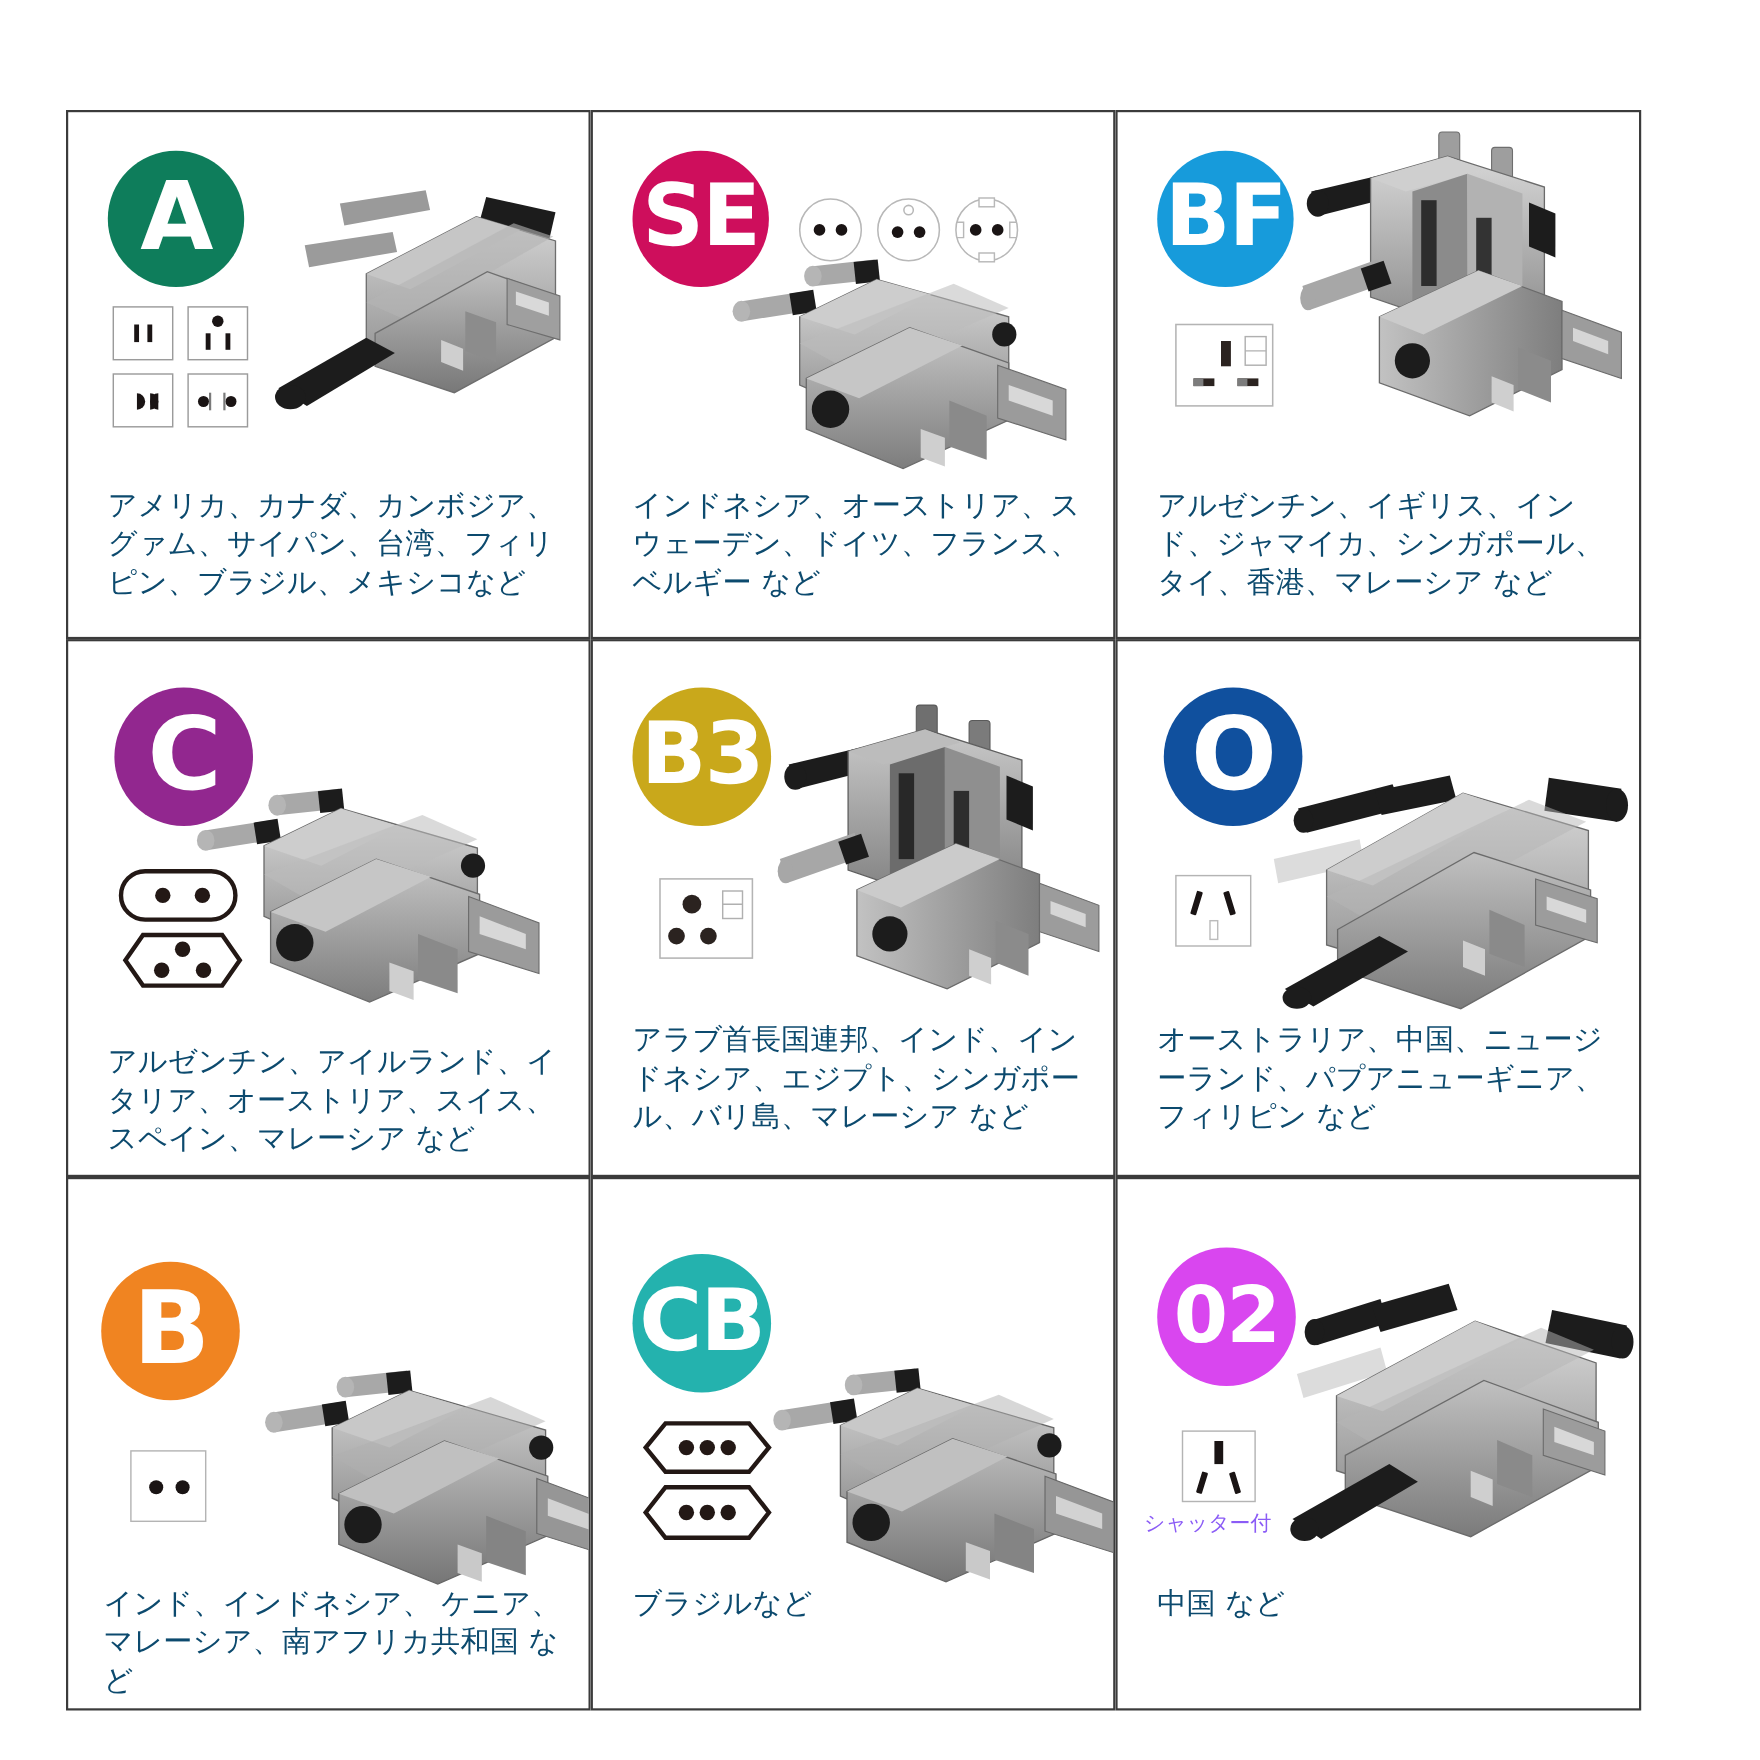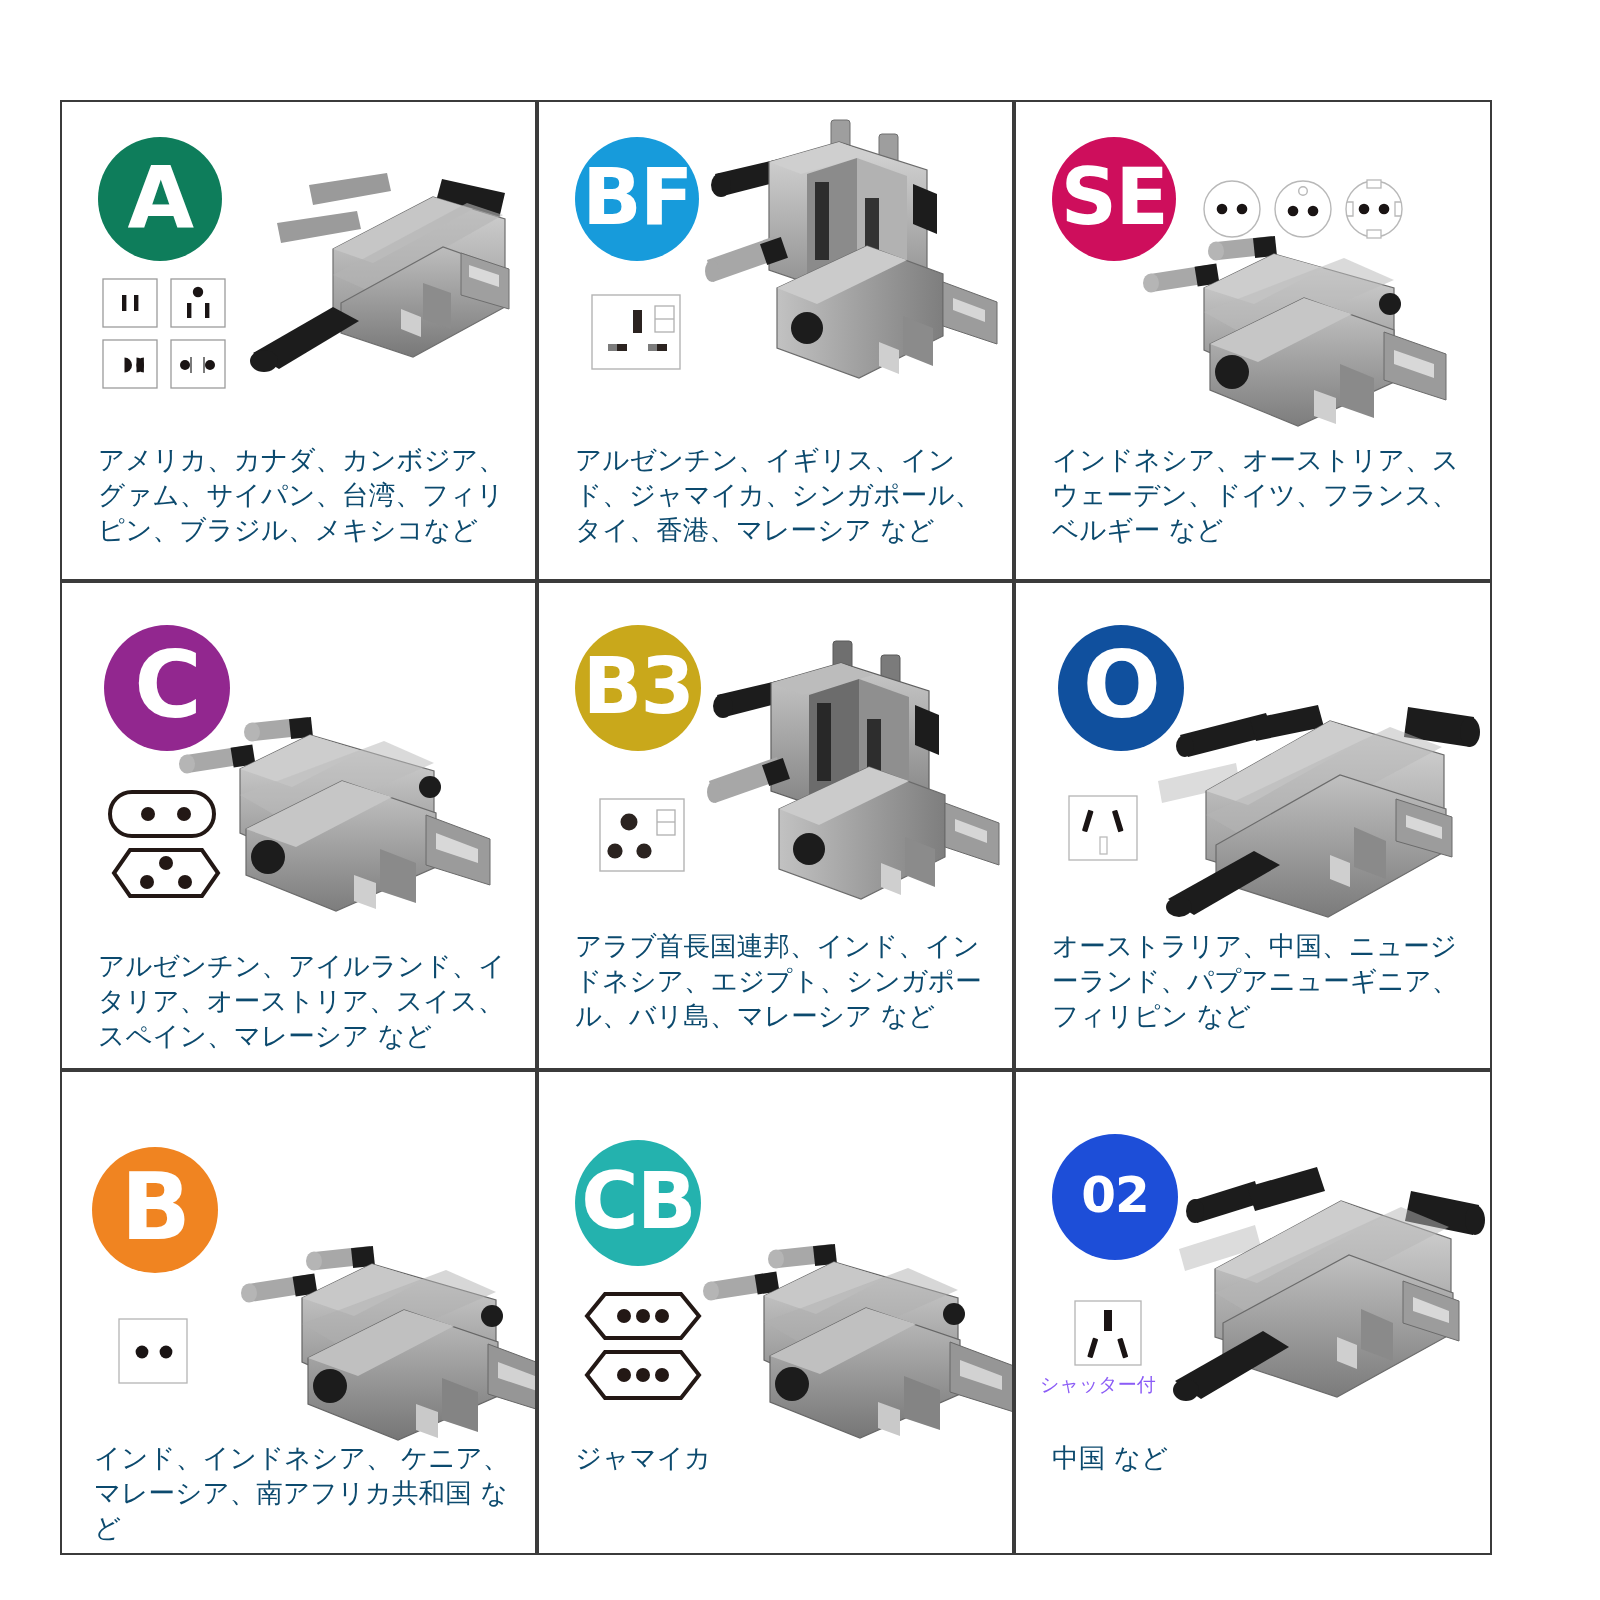--- a/index.html
+++ b/index.html
@@ -133,20 +133,90 @@
         <path d="M232 108 L262 118 L262 130 L232 120 Z" fill="#d9d9d9"></path>
         <path d="M186 126 L214 136 L214 172 L186 162 Z" fill="#8c8c8c"></path>
         <path d="M164 152 L184 160 L184 180 L164 172 Z" fill="#cfcfcf"></path>
       </svg>
     </div>
 
     <div class="caption" style="left:36px;top:340px;width:420px;">アメリカ、カナダ、カンボジア、グァム、サイパン、台湾、フィリピン、ブラジル、メキシコなど</div>
   </div>
 
   <div class="cell">
+    <div class="badge" style="left:36px;top:35px;width:124px;height:124px;background:#CE0E5C;font-size:78px;">
+      <span>SE</span>
+    </div>
+
+    <div class="sockets" style="left:185px;top:62px;">
+      <svg width="205" height="90" viewBox="0 0 205 90">
+        <g>
+          <circle cx="31" cy="45" r="28" fill="#fff" stroke="#b8b8b8" stroke-width="1.4"></circle>
+          <circle cx="21" cy="45" r="5.3" fill="#1a1414"></circle>
+          <circle cx="41" cy="45" r="5.3" fill="#1a1414"></circle>
+        </g>
+        <g>
+          <circle cx="102" cy="45" r="28" fill="#fff" stroke="#b8b8b8" stroke-width="1.4"></circle>
+          <circle cx="102" cy="27" r="4.3" fill="#fff" stroke="#b8b8b8" stroke-width="1.4"></circle>
+          <circle cx="92" cy="47" r="5.3" fill="#1a1414"></circle>
+          <circle cx="112" cy="47" r="5.3" fill="#1a1414"></circle>
+        </g>
+        <g>
+          <circle cx="173" cy="45" r="28" fill="#fff" stroke="#b8b8b8" stroke-width="1.4"></circle>
+          <rect x="166" y="16" width="14" height="8" fill="#fff" stroke="#b8b8b8" stroke-width="1.3"></rect>
+          <rect x="166" y="66" width="14" height="8" fill="#fff" stroke="#b8b8b8" stroke-width="1.3"></rect>
+          <path d="M146 38 L152 38 L152 52 L146 52" fill="none" stroke="#b8b8b8" stroke-width="1.3"></path>
+          <path d="M200 38 L194 38 L194 52 L200 52" fill="none" stroke="#b8b8b8" stroke-width="1.3"></path>
+          <circle cx="163" cy="45" r="5.3" fill="#1a1414"></circle>
+          <circle cx="183" cy="45" r="5.3" fill="#1a1414"></circle>
+        </g>
+      </svg>
+    </div>
+
+    <div class="plug" style="left:128px;top:130px;">
+      <svg width="330" height="215" viewBox="0 0 330 215">
+        <defs>
+          <linearGradient id="gS1" x1="0" y1="0" x2="0" y2="1">
+            <stop offset="0" stop-color="#d8d8d8"></stop>
+              <stop offset="1" stop-color="#8a8a8a"></stop>
+          </linearGradient>
+          <linearGradient id="gS2" x1="0" y1="0" x2="0" y2="1">
+            <stop offset="0" stop-color="#c5c5c5"></stop>
+              <stop offset="1" stop-color="#7d7d7d"></stop>
+          </linearGradient>
+        </defs>
+
+        <path d="M72 10 L128 4 L130 22 L74 28 Z" fill="#a8a8a8"></path>
+        <ellipse cx="72" cy="19" rx="8" ry="9.5" fill="#b5b5b5"></ellipse>
+        <rect x="110" y="5" width="22" height="20" fill="#1c1c1c" transform="rotate(-6 121 15)"></rect>
+        <path d="M6 42 L70 32 L72 50 L8 60 Z" fill="#a8a8a8"></path>
+        <ellipse cx="7" cy="51" rx="8" ry="9.5" fill="#b5b5b5"></ellipse>
+        <rect x="52" y="33" width="22" height="20" fill="#1c1c1c" transform="rotate(-9 63 43)"></rect>
+
+        <path d="M60 56 L130 22 L250 56 L250 112 L148 156 L60 118 Z" fill="url(#gS1)" stroke="#6b6b6b" stroke-width="1.2"></path>
+        <path d="M60 56 L130 22 L180 36 L110 72 Z" fill="#cdcdcd"></path>
+        <path d="M60 80 L200 26 L250 48 L110 108 Z" fill="#bcbcbc" opacity=".55"></path>
+
+        <path d="M66 112 L160 66 L250 98 L250 150 L154 194 L66 158 Z" fill="url(#gS2)" stroke="#6b6b6b" stroke-width="1.2"></path>
+        <path d="M66 112 L160 66 L208 82 L114 130 Z" fill="#c6c6c6"></path>
+
+        <circle cx="88" cy="140" r="17" fill="#1c1c1c"></circle>
+
+        <path d="M240 100 L302 122 L302 168 L240 148 Z" fill="#9b9b9b" stroke="#6b6b6b" stroke-width="1"></path>
+        <path d="M250 118 L290 132 L290 146 L250 132 Z" fill="#d8d8d8"></path>
+        <path d="M196 132 L230 146 L230 186 L196 174 Z" fill="#8a8a8a"></path>
+        <path d="M170 158 L192 166 L192 192 L170 184 Z" fill="#cfcfcf"></path>
+        <circle cx="246" cy="72" r="11" fill="#1c1c1c"></circle>
+      </svg>
+    </div>
+
+    <div class="caption" style="left:36px;top:340px;width:420px;">インドネシア、オーストリア、スウェーデン、ドイツ、フランス、ベルギー など</div>
+  </div>
+
+  <div class="cell">
     <div class="badge" style="left:36px;top:35px;width:124px;height:124px;background:#179BDB;font-size:78px;">
       <span>BF</span>
     </div>
 
     <div class="sockets" style="left:52px;top:192px;">
       <svg width="92" height="78" viewBox="0 0 92 78">
         <rect x="1" y="1" width="88" height="74" fill="#fff" stroke="#b4b4b4" stroke-width="1.4"></rect>
         <rect x="42" y="16" width="9" height="23" fill="#2b2320"></rect>
         <rect x="64" y="12" width="19" height="26" fill="none" stroke="#b0b0b0" stroke-width="1.3"></rect>
         <line x1="64" y1="25" x2="83" y2="25" stroke="#b0b0b0" stroke-width="1.3"></line>
@@ -196,90 +266,20 @@
         <circle cx="100" cy="216" r="16" fill="#1c1c1c"></circle>
 
         <path d="M236 170 L290 190 L290 232 L236 214 Z" fill="#9c9c9c" stroke="#6b6b6b" stroke-width="1"></path>
         <path d="M246 186 L278 198 L278 210 L246 198 Z" fill="#d6d6d6"></path>
         <path d="M196 204 L226 216 L226 254 L196 242 Z" fill="#8b8b8b"></path>
         <path d="M172 230 L192 238 L192 262 L172 254 Z" fill="#cfcfcf"></path>
       </svg>
     </div>
 
     <div class="caption" style="left:36px;top:340px;width:420px;">アルゼンチン、イギリス、インド、ジャマイカ、シンガポール、タイ、香港、マレーシア など</div>
-  </div>
-
-  <div class="cell">
-    <div class="badge" style="left:36px;top:35px;width:124px;height:124px;background:#CE0E5C;font-size:78px;">
-      <span>SE</span>
-    </div>
-
-    <div class="sockets" style="left:185px;top:62px;">
-      <svg width="205" height="90" viewBox="0 0 205 90">
-        <g>
-          <circle cx="31" cy="45" r="28" fill="#fff" stroke="#b8b8b8" stroke-width="1.4"></circle>
-          <circle cx="21" cy="45" r="5.3" fill="#1a1414"></circle>
-          <circle cx="41" cy="45" r="5.3" fill="#1a1414"></circle>
-        </g>
-        <g>
-          <circle cx="102" cy="45" r="28" fill="#fff" stroke="#b8b8b8" stroke-width="1.4"></circle>
-          <circle cx="102" cy="27" r="4.3" fill="#fff" stroke="#b8b8b8" stroke-width="1.4"></circle>
-          <circle cx="92" cy="47" r="5.3" fill="#1a1414"></circle>
-          <circle cx="112" cy="47" r="5.3" fill="#1a1414"></circle>
-        </g>
-        <g>
-          <circle cx="173" cy="45" r="28" fill="#fff" stroke="#b8b8b8" stroke-width="1.4"></circle>
-          <rect x="166" y="16" width="14" height="8" fill="#fff" stroke="#b8b8b8" stroke-width="1.3"></rect>
-          <rect x="166" y="66" width="14" height="8" fill="#fff" stroke="#b8b8b8" stroke-width="1.3"></rect>
-          <path d="M146 38 L152 38 L152 52 L146 52" fill="none" stroke="#b8b8b8" stroke-width="1.3"></path>
-          <path d="M200 38 L194 38 L194 52 L200 52" fill="none" stroke="#b8b8b8" stroke-width="1.3"></path>
-          <circle cx="163" cy="45" r="5.3" fill="#1a1414"></circle>
-          <circle cx="183" cy="45" r="5.3" fill="#1a1414"></circle>
-        </g>
-      </svg>
-    </div>
-
-    <div class="plug" style="left:128px;top:130px;">
-      <svg width="330" height="215" viewBox="0 0 330 215">
-        <defs>
-          <linearGradient id="gS1" x1="0" y1="0" x2="0" y2="1">
-            <stop offset="0" stop-color="#d8d8d8"></stop>
-              <stop offset="1" stop-color="#8a8a8a"></stop>
-          </linearGradient>
-          <linearGradient id="gS2" x1="0" y1="0" x2="0" y2="1">
-            <stop offset="0" stop-color="#c5c5c5"></stop>
-              <stop offset="1" stop-color="#7d7d7d"></stop>
-          </linearGradient>
-        </defs>
-
-        <path d="M72 10 L128 4 L130 22 L74 28 Z" fill="#a8a8a8"></path>
-        <ellipse cx="72" cy="19" rx="8" ry="9.5" fill="#b5b5b5"></ellipse>
-        <rect x="110" y="5" width="22" height="20" fill="#1c1c1c" transform="rotate(-6 121 15)"></rect>
-        <path d="M6 42 L70 32 L72 50 L8 60 Z" fill="#a8a8a8"></path>
-        <ellipse cx="7" cy="51" rx="8" ry="9.5" fill="#b5b5b5"></ellipse>
-        <rect x="52" y="33" width="22" height="20" fill="#1c1c1c" transform="rotate(-9 63 43)"></rect>
-
-        <path d="M60 56 L130 22 L250 56 L250 112 L148 156 L60 118 Z" fill="url(#gS1)" stroke="#6b6b6b" stroke-width="1.2"></path>
-        <path d="M60 56 L130 22 L180 36 L110 72 Z" fill="#cdcdcd"></path>
-        <path d="M60 80 L200 26 L250 48 L110 108 Z" fill="#bcbcbc" opacity=".55"></path>
-
-        <path d="M66 112 L160 66 L250 98 L250 150 L154 194 L66 158 Z" fill="url(#gS2)" stroke="#6b6b6b" stroke-width="1.2"></path>
-        <path d="M66 112 L160 66 L208 82 L114 130 Z" fill="#c6c6c6"></path>
-
-        <circle cx="88" cy="140" r="17" fill="#1c1c1c"></circle>
-
-        <path d="M240 100 L302 122 L302 168 L240 148 Z" fill="#9b9b9b" stroke="#6b6b6b" stroke-width="1"></path>
-        <path d="M250 118 L290 132 L290 146 L250 132 Z" fill="#d8d8d8"></path>
-        <path d="M196 132 L230 146 L230 186 L196 174 Z" fill="#8a8a8a"></path>
-        <path d="M170 158 L192 166 L192 192 L170 184 Z" fill="#cfcfcf"></path>
-        <circle cx="246" cy="72" r="11" fill="#1c1c1c"></circle>
-      </svg>
-    </div>
-
-    <div class="caption" style="left:36px;top:340px;width:420px;">インドネシア、オーストリア、スウェーデン、ドイツ、フランス、ベルギー など</div>
   </div>
 
   <div class="cell">
     <div class="badge" style="left:42px;top:42px;width:126px;height:126px;background:#92278F;font-size:92px;">
       <span>C</span>
     </div>
 
     <div class="sockets" style="left:44px;top:205px;">
       <svg width="118" height="110" viewBox="0 0 118 110">
         <g>
@@ -538,25 +538,25 @@
         <path d="M66 116 L162 68 L212 84 L116 134 Z" fill="#c0c0c0"></path>
         <circle cx="88" cy="144" r="17" fill="#1c1c1c"></circle>
         <path d="M246 102 L310 126 L310 172 L246 152 Z" fill="#969696" stroke="#666" stroke-width="1"></path>
         <path d="M256 120 L298 136 L298 150 L256 136 Z" fill="#d2d2d2"></path>
         <path d="M200 136 L236 150 L236 190 L200 178 Z" fill="#848484"></path>
         <path d="M174 162 L196 170 L196 196 L174 188 Z" fill="#c9c9c9"></path>
         <circle cx="250" cy="74" r="11" fill="#1c1c1c"></circle>
       </svg>
     </div>
 
-    <div class="caption" style="left:36px;top:368px;width:420px;">ジャマイカ</div>
-  </div>
-
-  <div class="cell">
-    <div class="badge" style="left:36px;top:62px;width:126px;height:126px;background:#1d4ed8;font-size:50px;">
+    <div class="caption" style="left:36px;top:368px;width:420px;">ブラジルなど</div>
+  </div>
+
+  <div class="cell">
+    <div class="badge" style="left:36px;top:62px;width:126px;height:126px;background:#d946ef;font-size:71px;">
       <span>02</span>
     </div>
 
     <div class="sockets" style="left:58px;top:228px;">
       <svg width="68" height="66" viewBox="0 0 68 66">
         <rect x="1" y="1" width="66" height="64" fill="#fff" stroke="#b4b4b4" stroke-width="1.3"></rect>
         <rect x="30" y="10" width="8" height="21" fill="#1a1414"></rect>
         <rect x="16" y="38" width="5.5" height="20" rx="1" fill="#1a1414" transform="rotate(17 19 48)"></rect>
         <rect x="46" y="38" width="5.5" height="20" rx="1" fill="#1a1414" transform="rotate(-17 49 48)"></rect>
       </svg>

